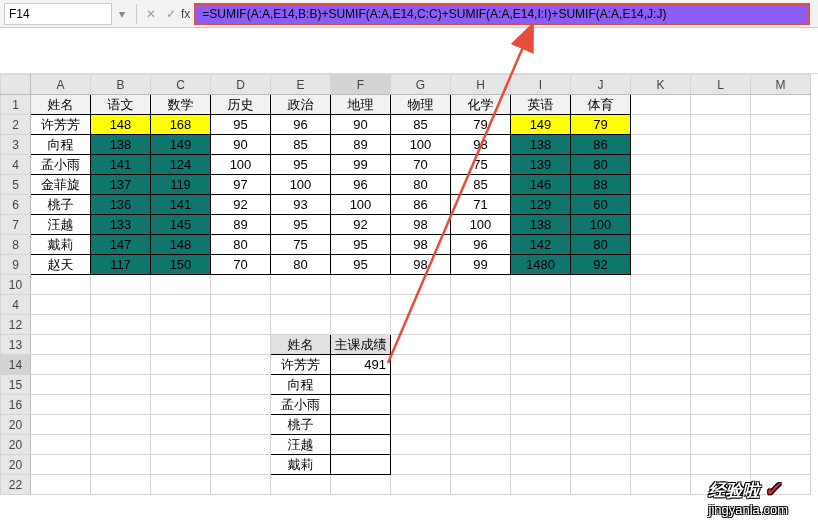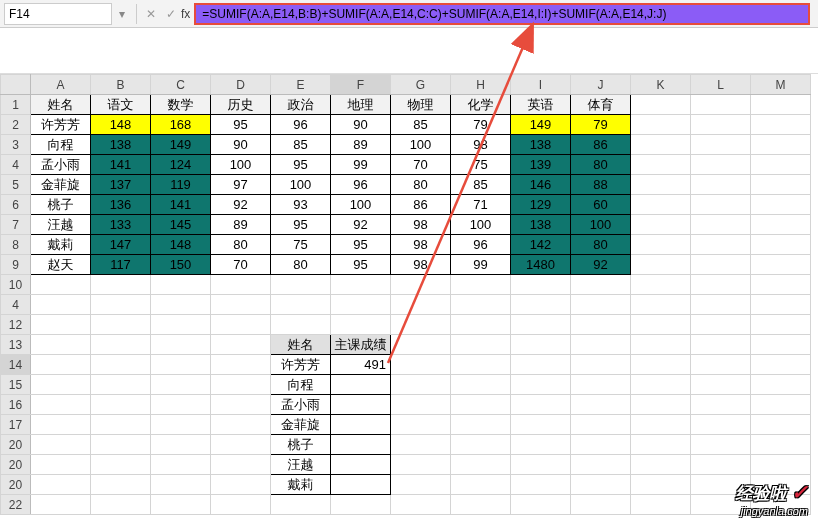--- a/index.html
+++ b/index.html
@@ -30,24 +30,24 @@
     .yellow { background: #ffff00; }
     .tb { border: 1px solid #000 !important; }
     
     .lookup-hdr td { background: #e0e0e0; border: 1px solid #000 !important; }
     .lookup-cell { border: 1px solid #000 !important; }
     
     .empty-cell { background: #fff; }
     
     .arrow-svg { position: absolute; top: 0; left: 0; pointer-events: none; }
     
-    .watermark { position: absolute; right: 10px; bottom: 12px; color: #fff; text-shadow: -1px -1px 0 #000, 1px -1px 0 #000, -1px 1px 0 #000, 1px 1px 0 #000; pointer-events: none; }
+    .watermark { position: absolute; right: 30px; bottom: 12px; color: #fff; text-shadow: -1px -1px 0 #000, 1px -1px 0 #000, -1px 1px 0 #000, 1px 1px 0 #000; pointer-events: none; }
     .watermark .wm-top { font-size: 17px; font-weight: bold; font-style: italic; }
     .watermark .wm-top .check { color: #d7263d; font-size: 20px; }
-    .watermark .wm-bottom { font-size: 11px; font-style: italic; text-align: right; }
+    .watermark .wm-bottom { font-size: 13px; text-align: right; }
   </style>
 </head>
 <body>
 
 <div class="formula-bar">
   <div class="name-box">F14</div>
   <span class="fb-btn">▾</span>
   <div class="fb-divider"></div>
   <span class="fb-btn cancel">✕</span>
   <span class="fb-btn confirm">✓</span>
@@ -330,36 +330,20 @@
           <td class="data-cell lookup-cell"></td>
           <td class="empty-cell"></td>
           <td class="empty-cell"></td>
           <td class="empty-cell"></td>
           <td class="empty-cell"></td>
           <td class="empty-cell"></td>
           <td class="empty-cell"></td>
           <td class="empty-cell"></td>
         </tr>
   <tr>
-          <th class="row-hdr">17</th>
-          <td class="empty-cell"></td>
-          <td class="empty-cell"></td>
-          <td class="empty-cell"></td>
-          <td class="empty-cell"></td>
-          <td class="data-cell lookup-cell">金菲旋</td>
-          <td class="data-cell lookup-cell"></td>
-          <td class="empty-cell"></td>
-          <td class="empty-cell"></td>
-          <td class="empty-cell"></td>
-          <td class="empty-cell"></td>
-          <td class="empty-cell"></td>
-          <td class="empty-cell"></td>
-          <td class="empty-cell"></td>
-        </tr>
-  <tr>
           <th class="row-hdr">20</th>
           <td class="empty-cell"></td>
           <td class="empty-cell"></td>
           <td class="empty-cell"></td>
           <td class="empty-cell"></td>
           <td class="data-cell lookup-cell">桃子</td>
           <td class="data-cell lookup-cell"></td>
           <td class="empty-cell"></td>
           <td class="empty-cell"></td>
           <td class="empty-cell"></td>

